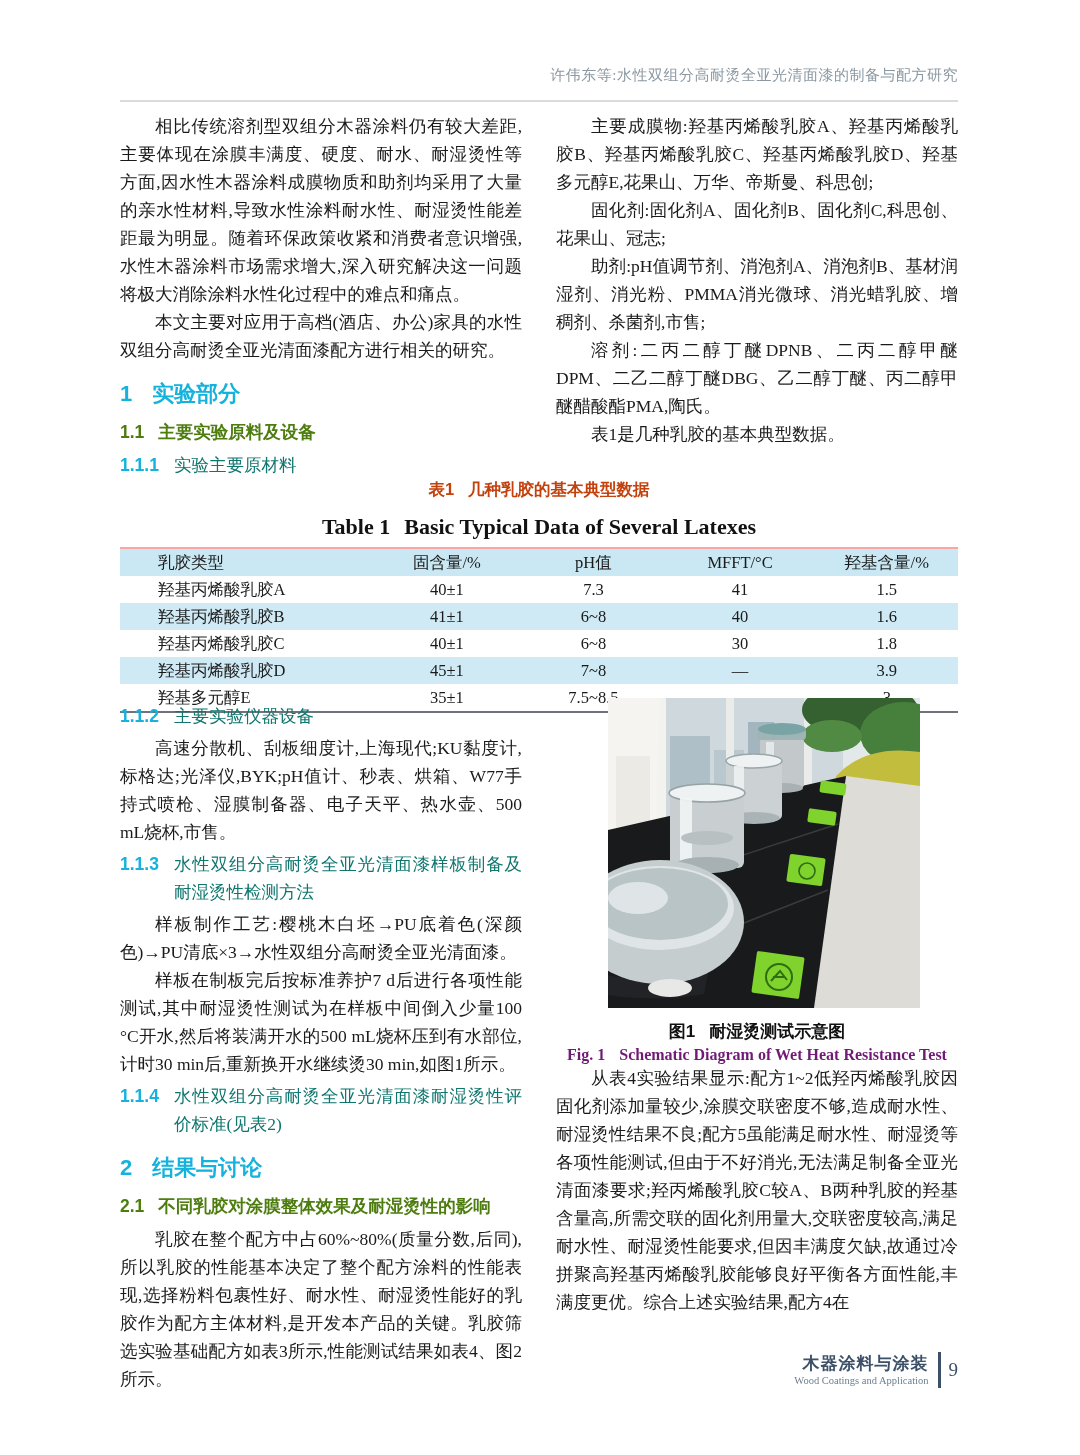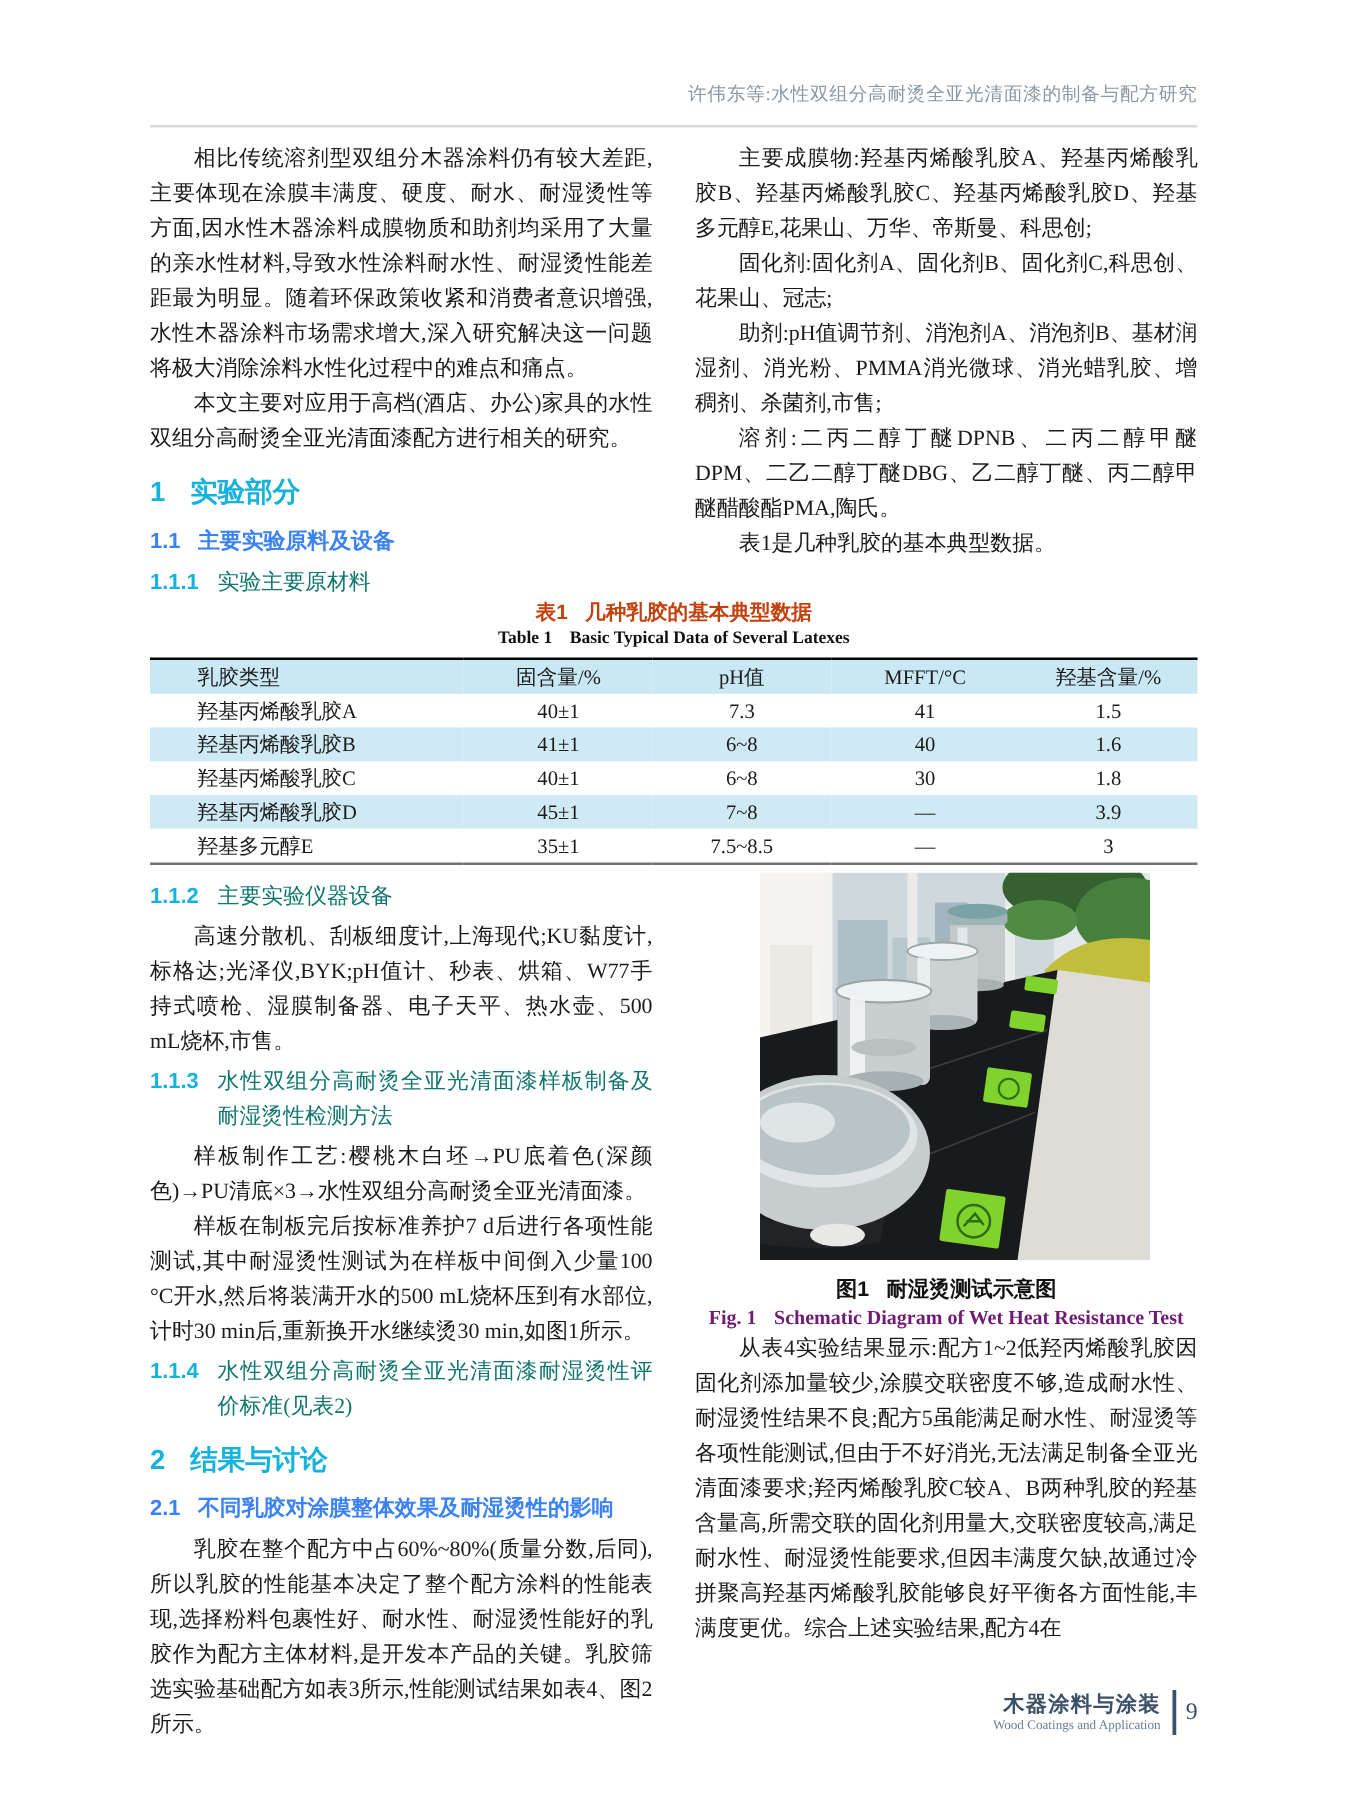--- a/index.html
+++ b/index.html
@@ -15,35 +15,35 @@
   .col-right-top{left:556px;top:112px;}
   .col-left-bottom{left:120px;top:698px;}
   .col-right-bottom{left:556px;top:698px;}
   p.body{margin:0;text-indent:2em;font-size:17.5px;line-height:28px;text-align:justify;
          text-justify:inter-ideograph;}
   
   .h1{display:flex;margin:15px 0 9px 0;font-family:"Liberation Sans",sans-serif;
       font-weight:bold;font-size:22px;color:#14b2dc;line-height:30px;}
   .h1 .num{margin-right:20px;}
   .hsub{display:flex;margin:5px 0;font-family:"Liberation Sans",sans-serif;
-        font-weight:bold;font-size:17.5px;color:#3b82f6;line-height:28px;}
+        font-weight:bold;font-size:17.5px;color:#4d7c0f;line-height:28px;}
   .hsub .num{margin-right:14px;}
   .hnum3{display:flex;margin:4px 0;font-size:17.5px;line-height:28px;}
   .hnum3 .num{font-family:"Liberation Sans",sans-serif;font-weight:bold;color:#14b2dc;
               min-width:54px;}
   .hnum3 .ttl{flex:1;color:#0f766e;text-align:justify;}
   
   .table-block{position:absolute;left:120px;top:479px;width:838px;}
   .tbl-title-zh{text-align:center;font-family:"Liberation Sans",sans-serif;font-weight:bold;
                 font-size:16.5px;color:#c2410c;}
   .tbl-title-en{text-align:center;font-family:"Liberation Serif",serif;font-weight:bold;
-                font-size:14px;color:#111;margin-top:2px;}
+                font-size:22px;color:#111;margin-top:13px;}
   .gap{display:inline-block;width:14px;}
   table.t1{width:100%;border-collapse:collapse;margin-top:7px;
-           border-top:2px solid #000000;border-bottom:2px solid #707478;
+           border-top:2px solid #fca5a5;border-bottom:2px solid #707478;
            font-size:16.5px;}
   table.t1 th,table.t1 td{font-weight:normal;text-align:center;padding:3px 4px;line-height:21px;}
   table.t1 thead tr{background:#c9e8f4;}
   table.t1 tbody tr.alt{background:#cfeaf5;}
   table.t1 .c0{width:30%;text-align:left;padding-left:38px;}
   table.t1 .c1{width:18%;}
   table.t1 .c2{width:17%;}
   table.t1 .c3{width:18%;}
   table.t1 .c4{width:17%;}
   

